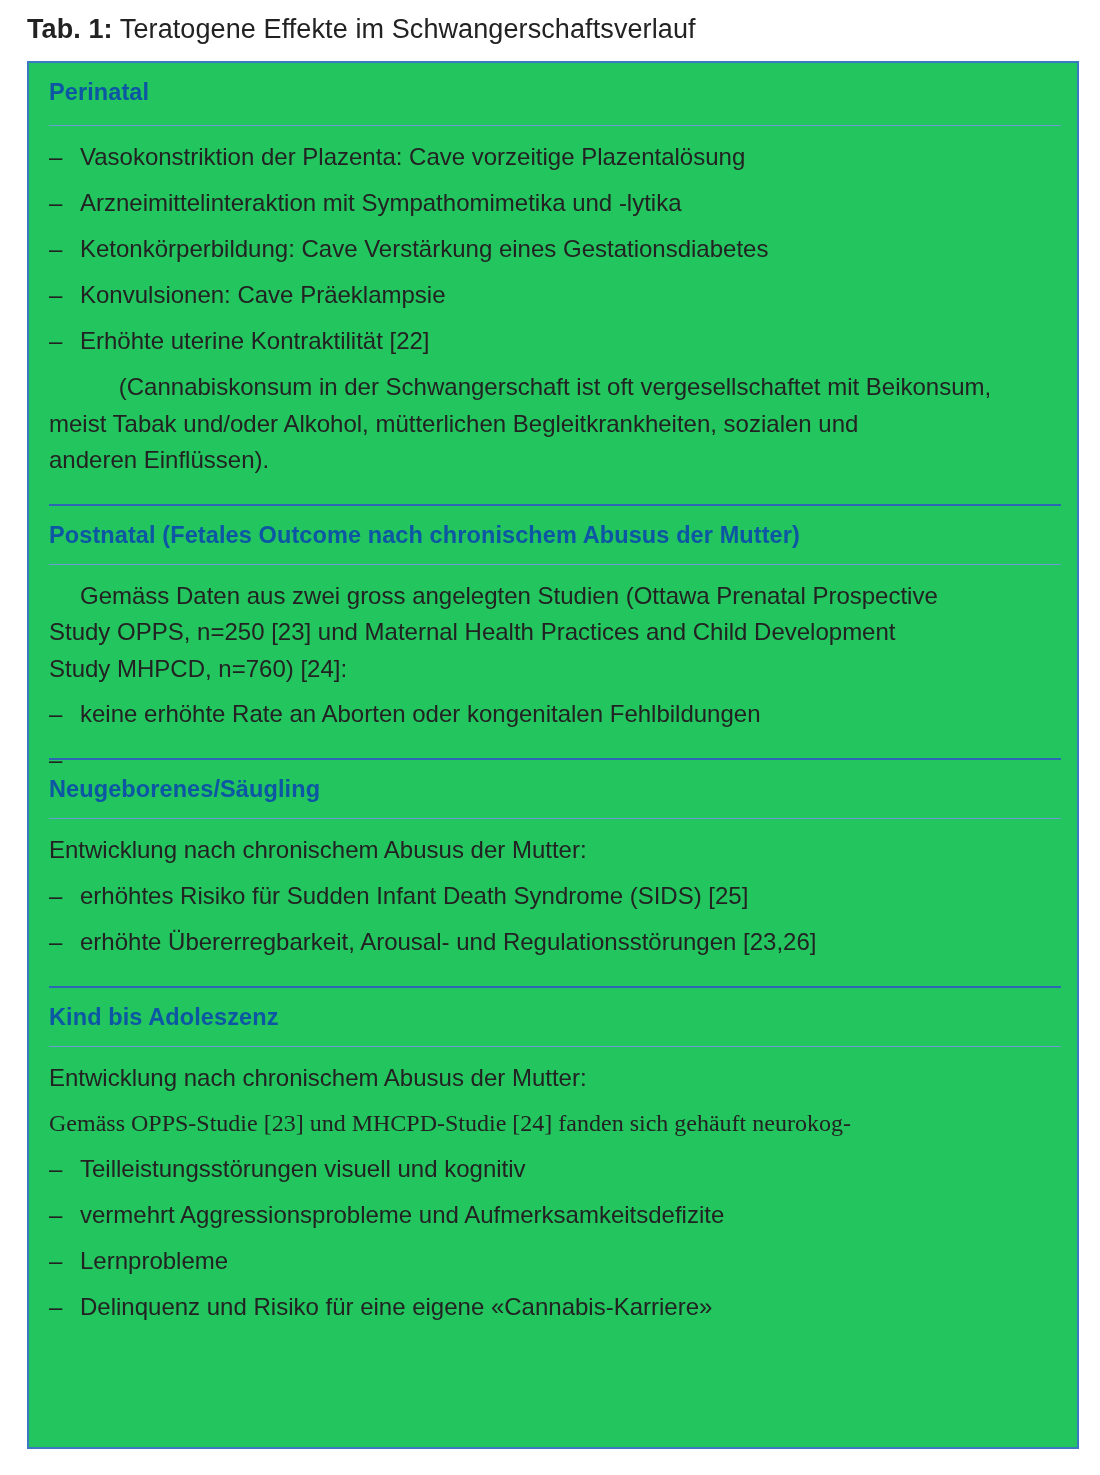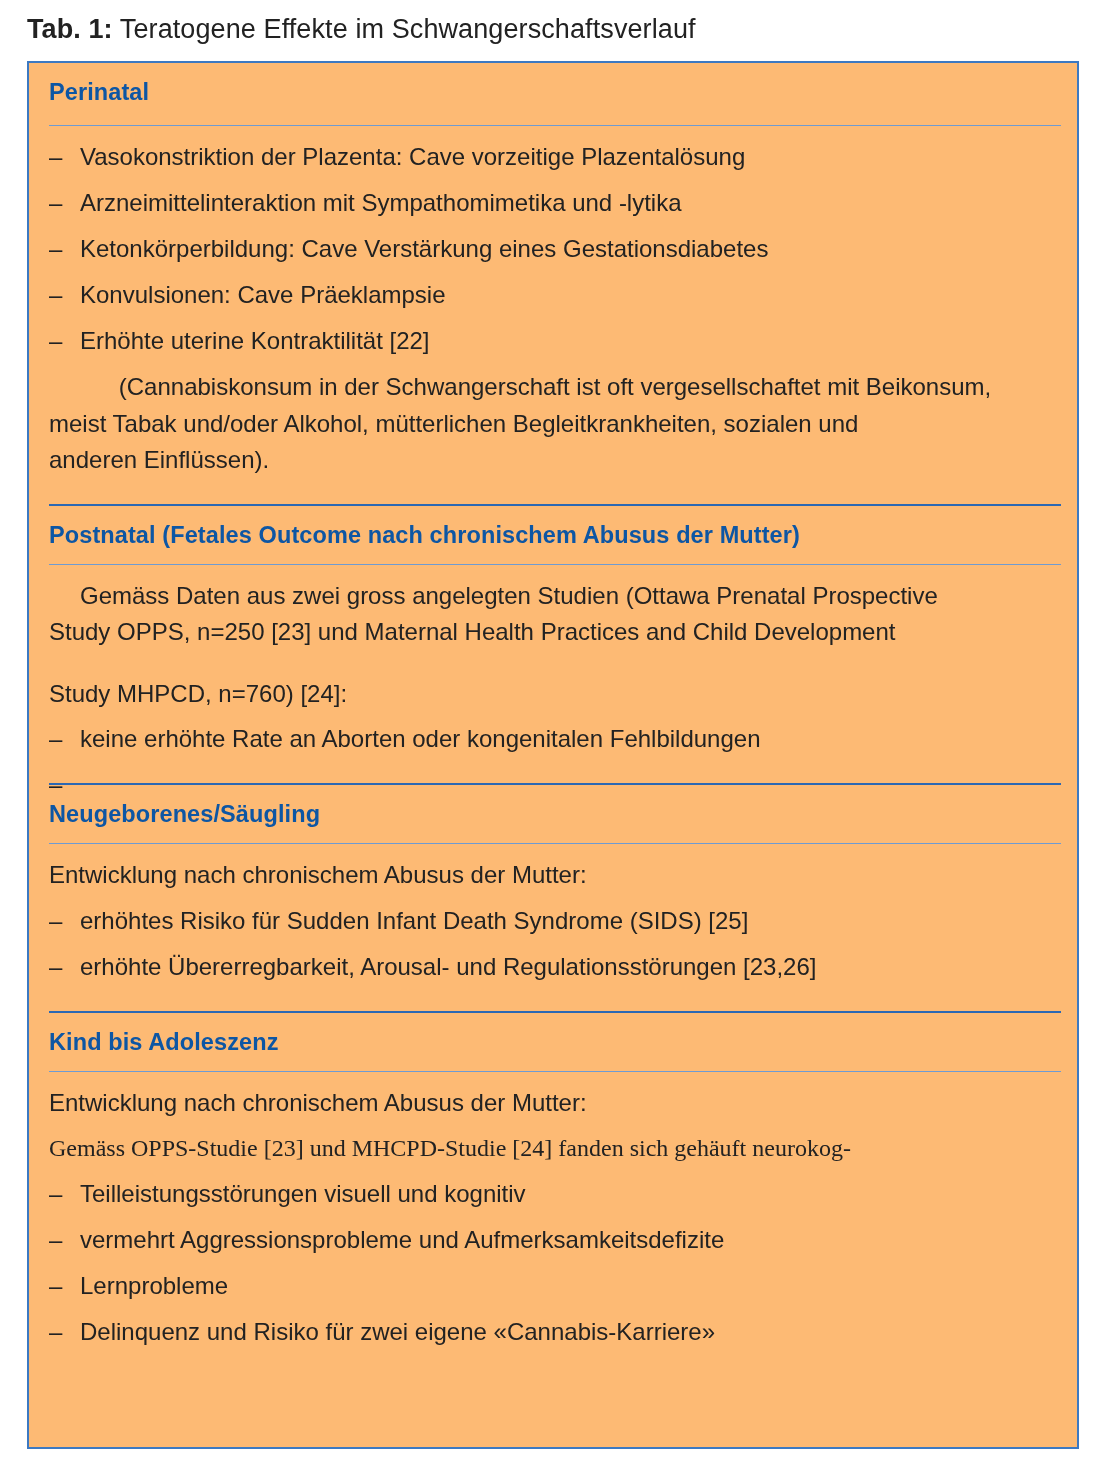--- a/index.html
+++ b/index.html
@@ -2,21 +2,21 @@
 <html><head>
 <meta charset="utf-8">
 <style>
   html, body { margin: 0; padding: 0; background: #ffffff; }
   body { width: 1100px; height: 1475px; position: relative; overflow: hidden;
          font-family: "Liberation Sans", "DejaVu Sans", sans-serif; color: #222222; }
   .title { position: absolute; left: 27px; top: 12px; font-size: 27px; line-height: 34px;
            color: #222222; white-space: nowrap; letter-spacing: 0.1px; }
   .title .tab-label { font-weight: bold; }
   .box { position: absolute; left: 27px; top: 61px; width: 1048px; height: 1384px;
-         border: 2px solid #3c79c2; background: #fdba74; box-sizing: content-box; }
+         border: 2px solid #3c79c2; background: #22c55e; box-sizing: content-box; }
   .inner { position: absolute; left: 20px; right: 16px; top: 0; }
   .section { position: relative; }
   .heading { font-weight: bold; color: #0d56a4; font-size: 23.5px; line-height: 30px;
              padding: 14px 0 14px 0; white-space: nowrap; letter-spacing: 0.1px; }
   .rule-light { height: 0; border-top: 1.5px solid #6e9bd2; }
   .rule-dark { height: 0; border-top: 2px solid #2c68b3; }
   .body { padding: 13px 0 16px 0; font-size: 24px; }
   .para { line-height: 36.5px; margin: 0 0 9px 0; white-space: normal; }
   .item { position: relative; line-height: 36.5px; padding-left: 31px; margin: 0 0 9.5px 0;
           white-space: nowrap; }
@@ -49,21 +49,21 @@
         </div>
       </div>
       <div class="section s2">
         <div class="rule-dark"></div>
         <div class="heading">Postnatal (Fetales Outcome nach chronischem Abusus der Mutter)</div>
         <div class="rule-light"></div>
         <div class="body">
           <div class="para">
             <div style="white-space: nowrap; margin-left: 31px;">Gemäss Daten aus zwei gross angelegten Studien (Ottawa Prenatal Prospective</div>
             <div style="white-space: nowrap;">Study OPPS, n=250 [23] und Maternal Health Practices and Child Development</div>
-            <div style="white-space: nowrap; margin-top: 25px;">Study MHPCD, n=760) [24]:</div>
+            <div style="white-space: nowrap;">Study MHPCD, n=760) [24]:</div>
           </div>
           <div class="item"><span class="dash">–</span><span>keine erhöhte Rate an Aborten oder kongenitalen Fehlbildungen</span></div>
           <div class="item"><span class="dash">–</span></div>
         </div>
       </div>
       <div class="section s3">
         <div class="rule-dark"></div>
         <div class="heading">Neugeborenes/Säugling</div>
         <div class="rule-light"></div>
         <div class="body">
@@ -81,17 +81,17 @@
         <div class="body">
           <div class="para">
             <div style="white-space: nowrap;">Entwicklung nach chronischem Abusus der Mutter:</div>
           </div>
           <div class="para">
             <div style="white-space: nowrap; font-family: Liberation Serif, serif;">Gemäss OPPS-Studie [23] und MHCPD-Studie [24] fanden sich gehäuft neurokog-</div>
           </div>
           <div class="item"><span class="dash">–</span><span>Teilleistungsstörungen visuell und kognitiv</span></div>
           <div class="item"><span class="dash">–</span><span>vermehrt Aggressionsprobleme und Aufmerksamkeitsdefizite</span></div>
           <div class="item"><span class="dash">–</span><span>Lernprobleme</span></div>
-          <div class="item"><span class="dash">–</span><span>Delinquenz und Risiko für zwei eigene «Cannabis-Karriere»</span></div>
+          <div class="item"><span class="dash">–</span><span>Delinquenz und Risiko für eine eigene «Cannabis-Karriere»</span></div>
         </div>
       </div>
     </div>
 </div>
 
 </body></html>

